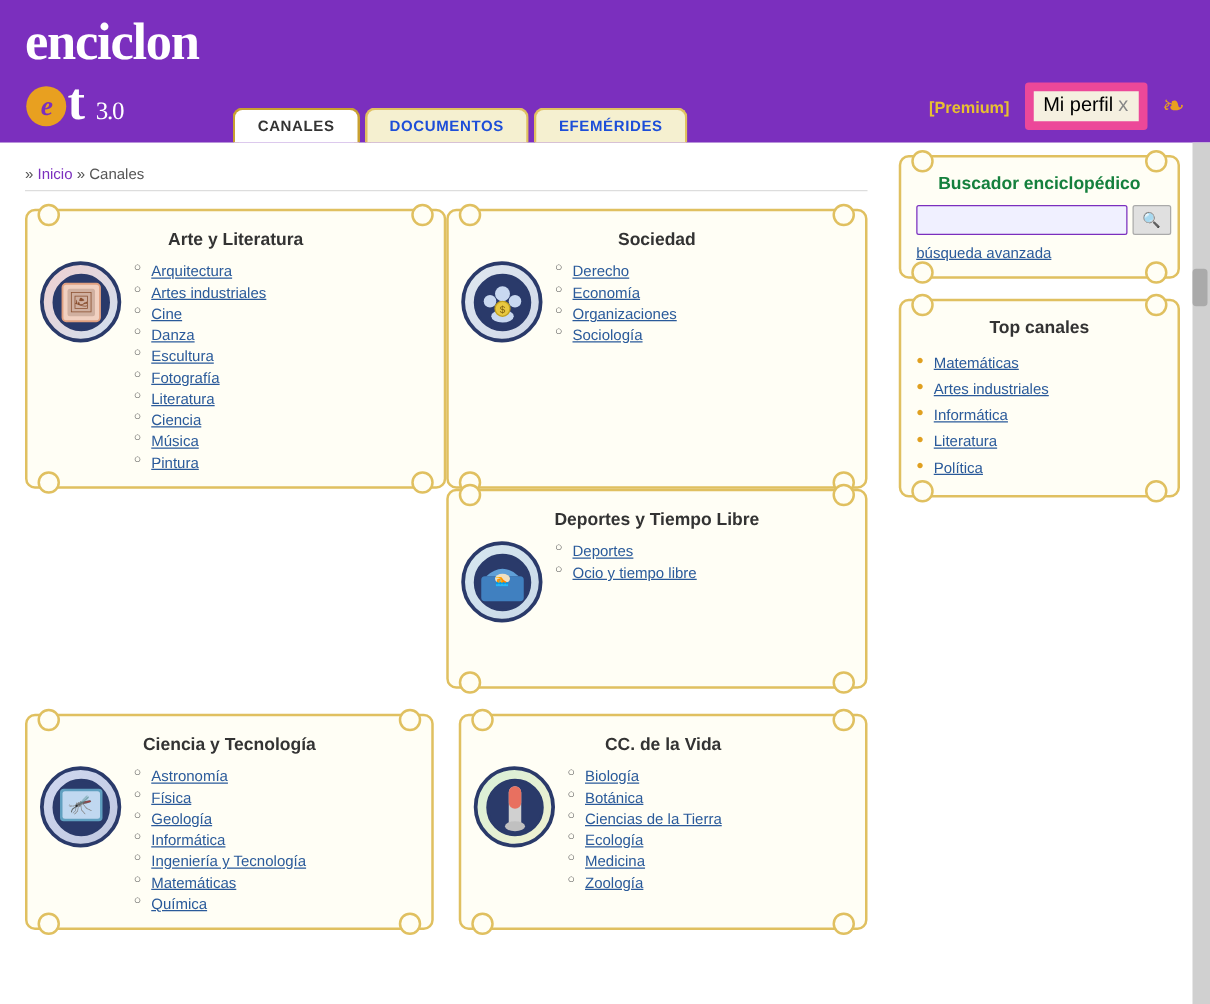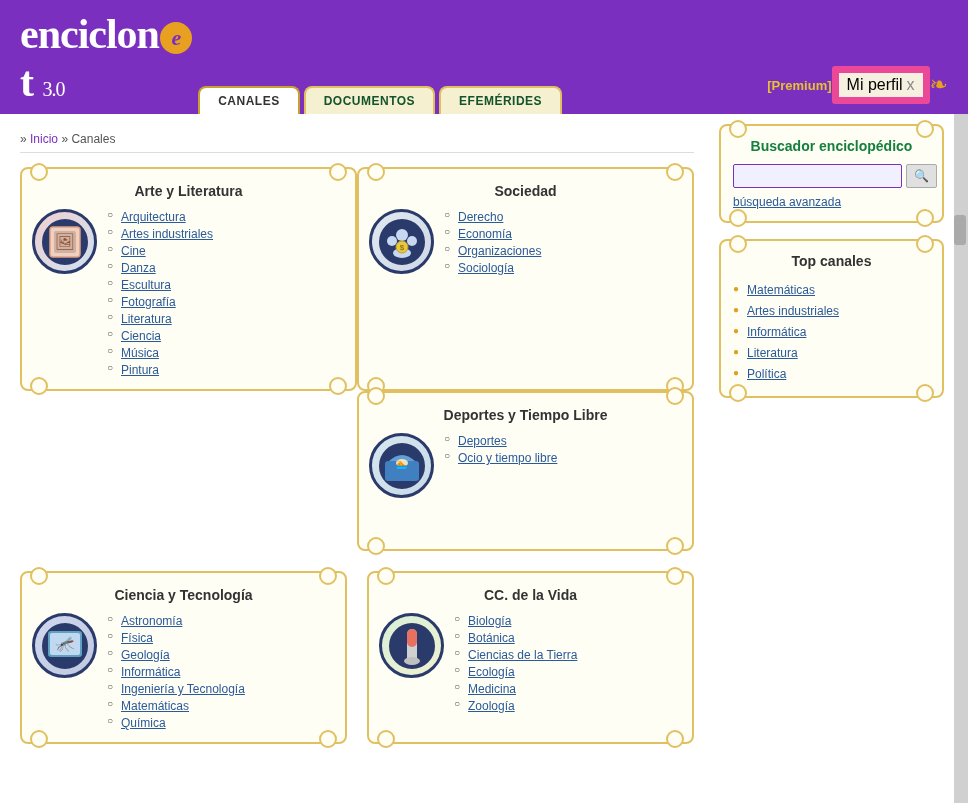--- a/index.html
+++ b/index.html
@@ -47,35 +47,36 @@
       padding-bottom: 0;
     }
     .nav-tab {
       background: #f5f0d0;
       border: 2px solid #e0c060;
       border-bottom: none;
       border-radius: 8px 8px 0 0;
       padding: 6px 18px;
       font-weight: bold;
       font-size: 12px;
-      color: #14532d;
+      color: #1d4ed8;
       cursor: pointer;
       text-transform: uppercase;
       letter-spacing: 0.5px;
     }
     .nav-tab.active {
       background: white;
       color: #333;
       border-color: #c8a030;
     }
 
     
     #header-right {
       display: flex;
       align-items: center;
+      gap: 12px;
       padding-bottom: 10px;
       margin-left: 27px;
     }
     #premium-link { color: #e8c030; font-weight: bold; font-size: 13px; }
     #mi-perfil-btn {
       background: #f5f0e0;
       border: 7px solid #ec4899;
       border-radius: 3px;
       padding: 3px 8px;
       font-size: 16px;

